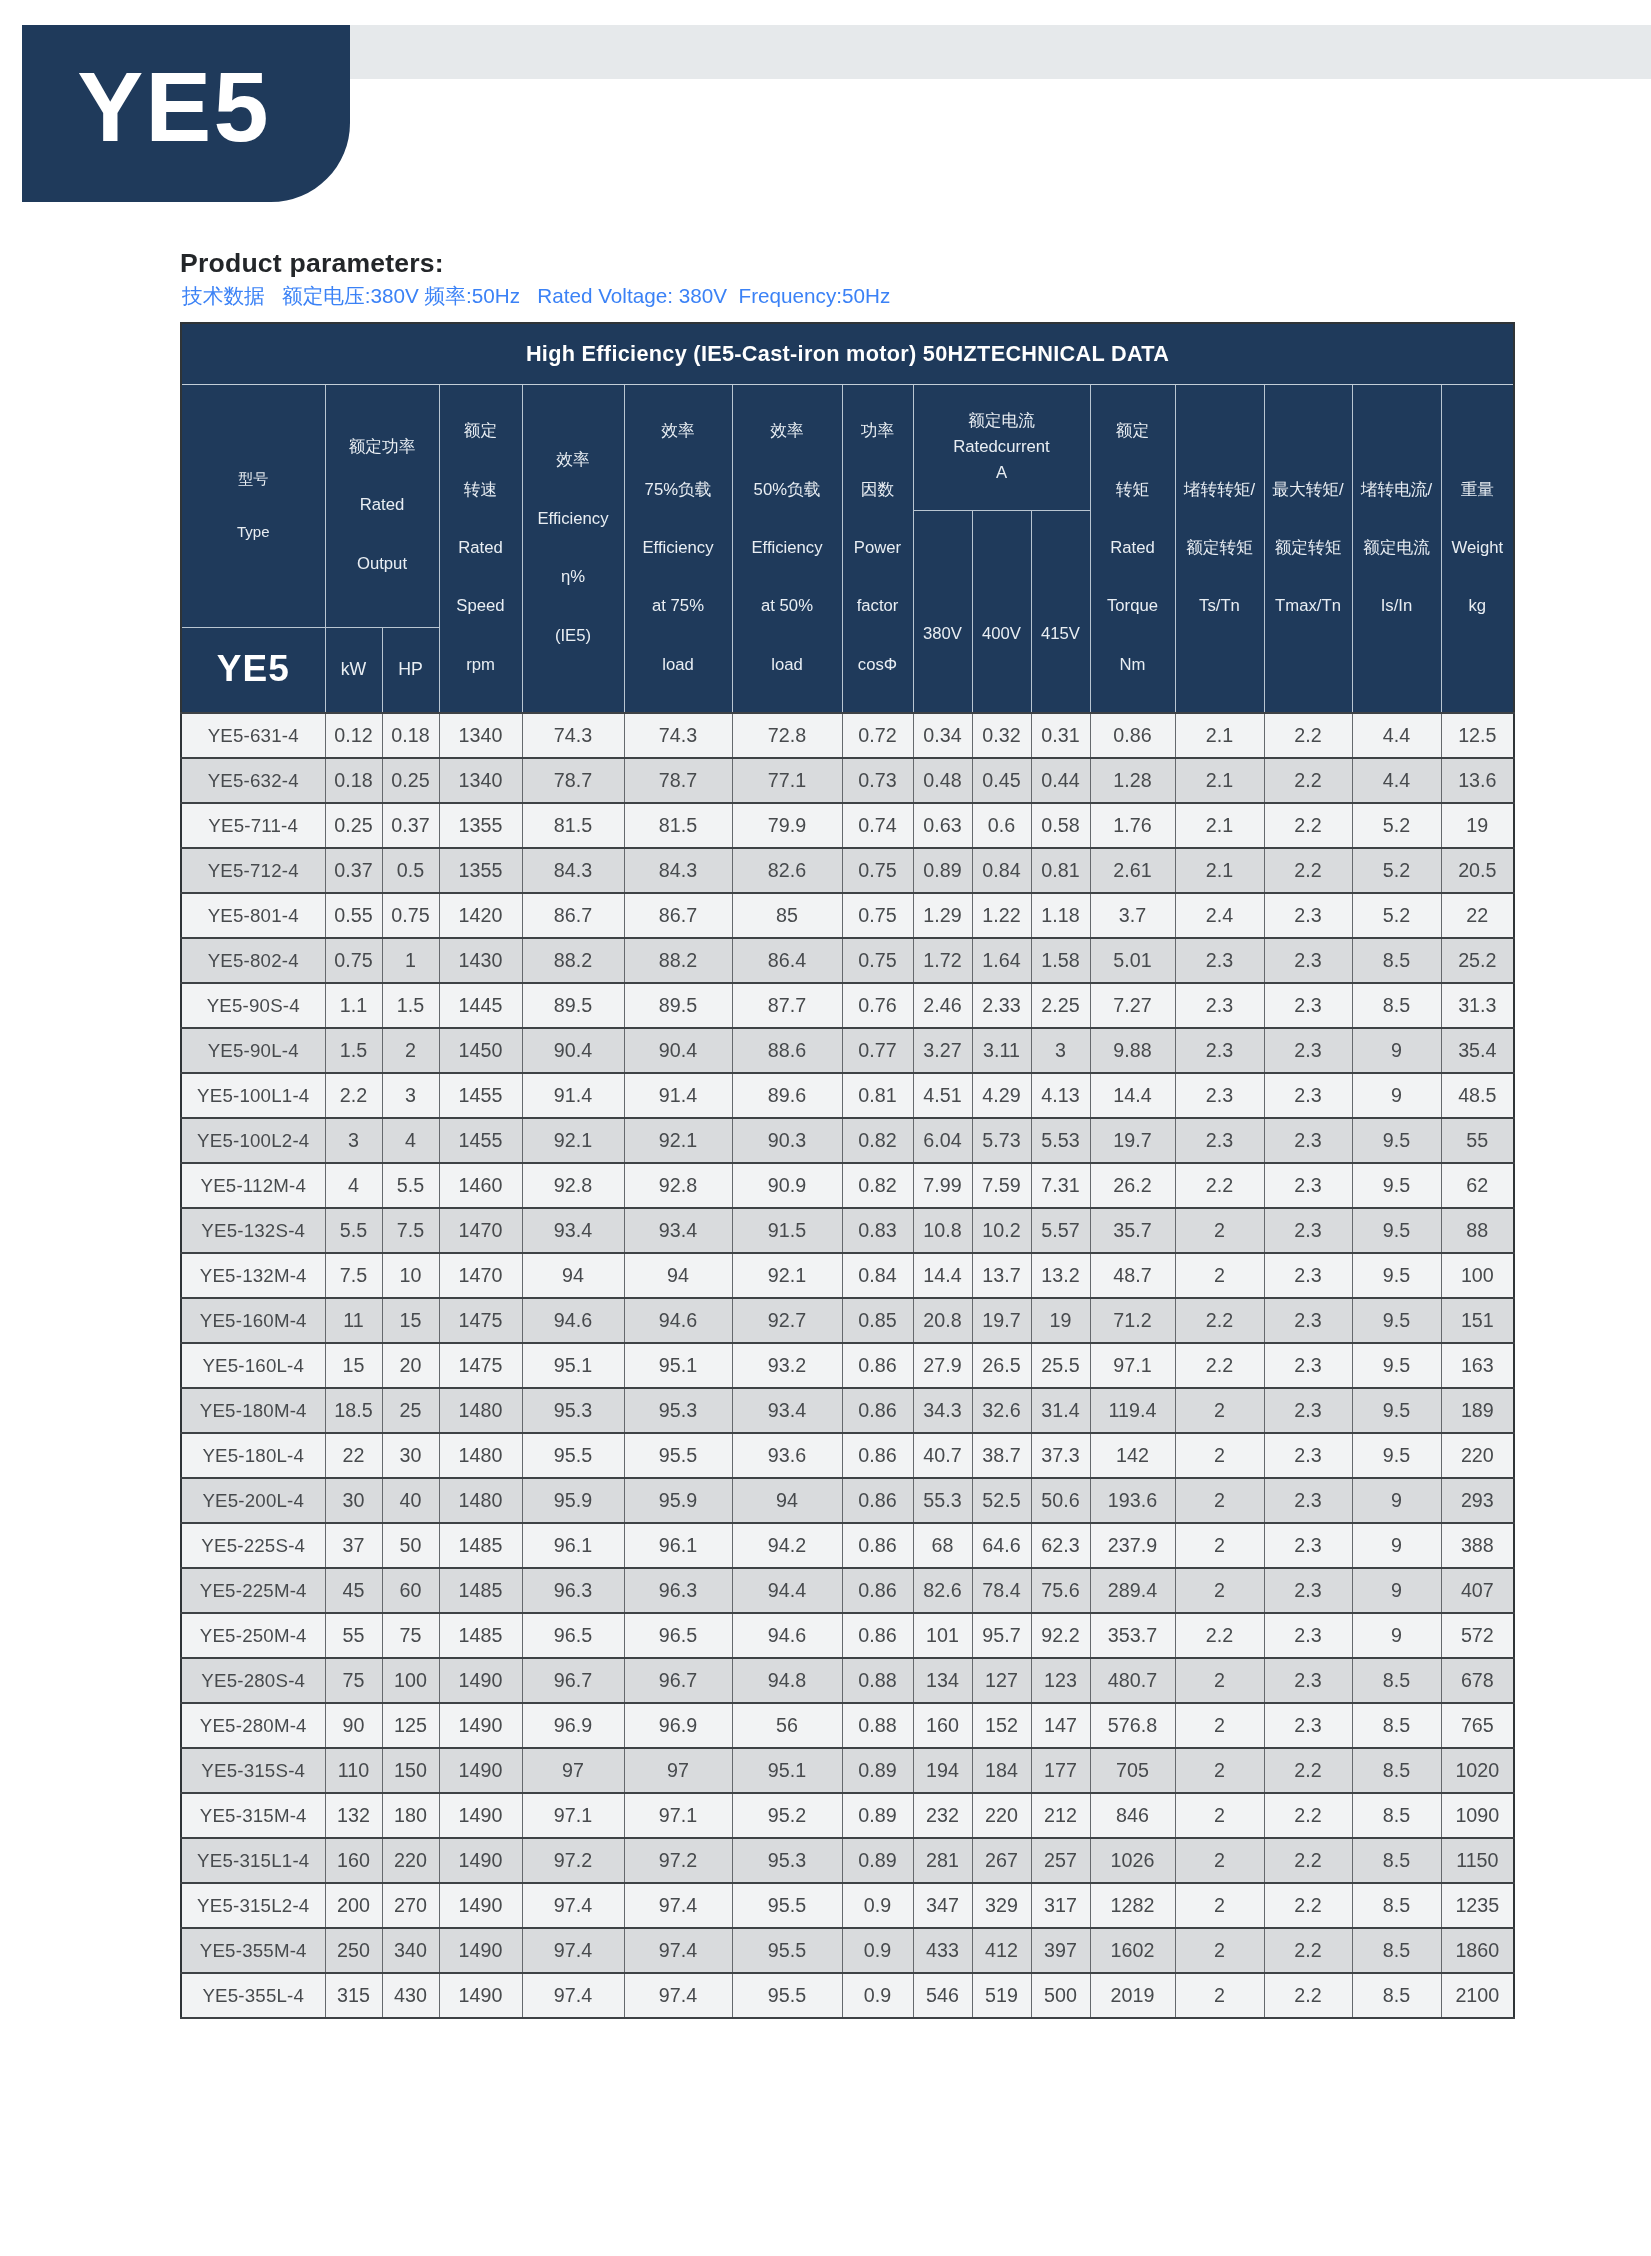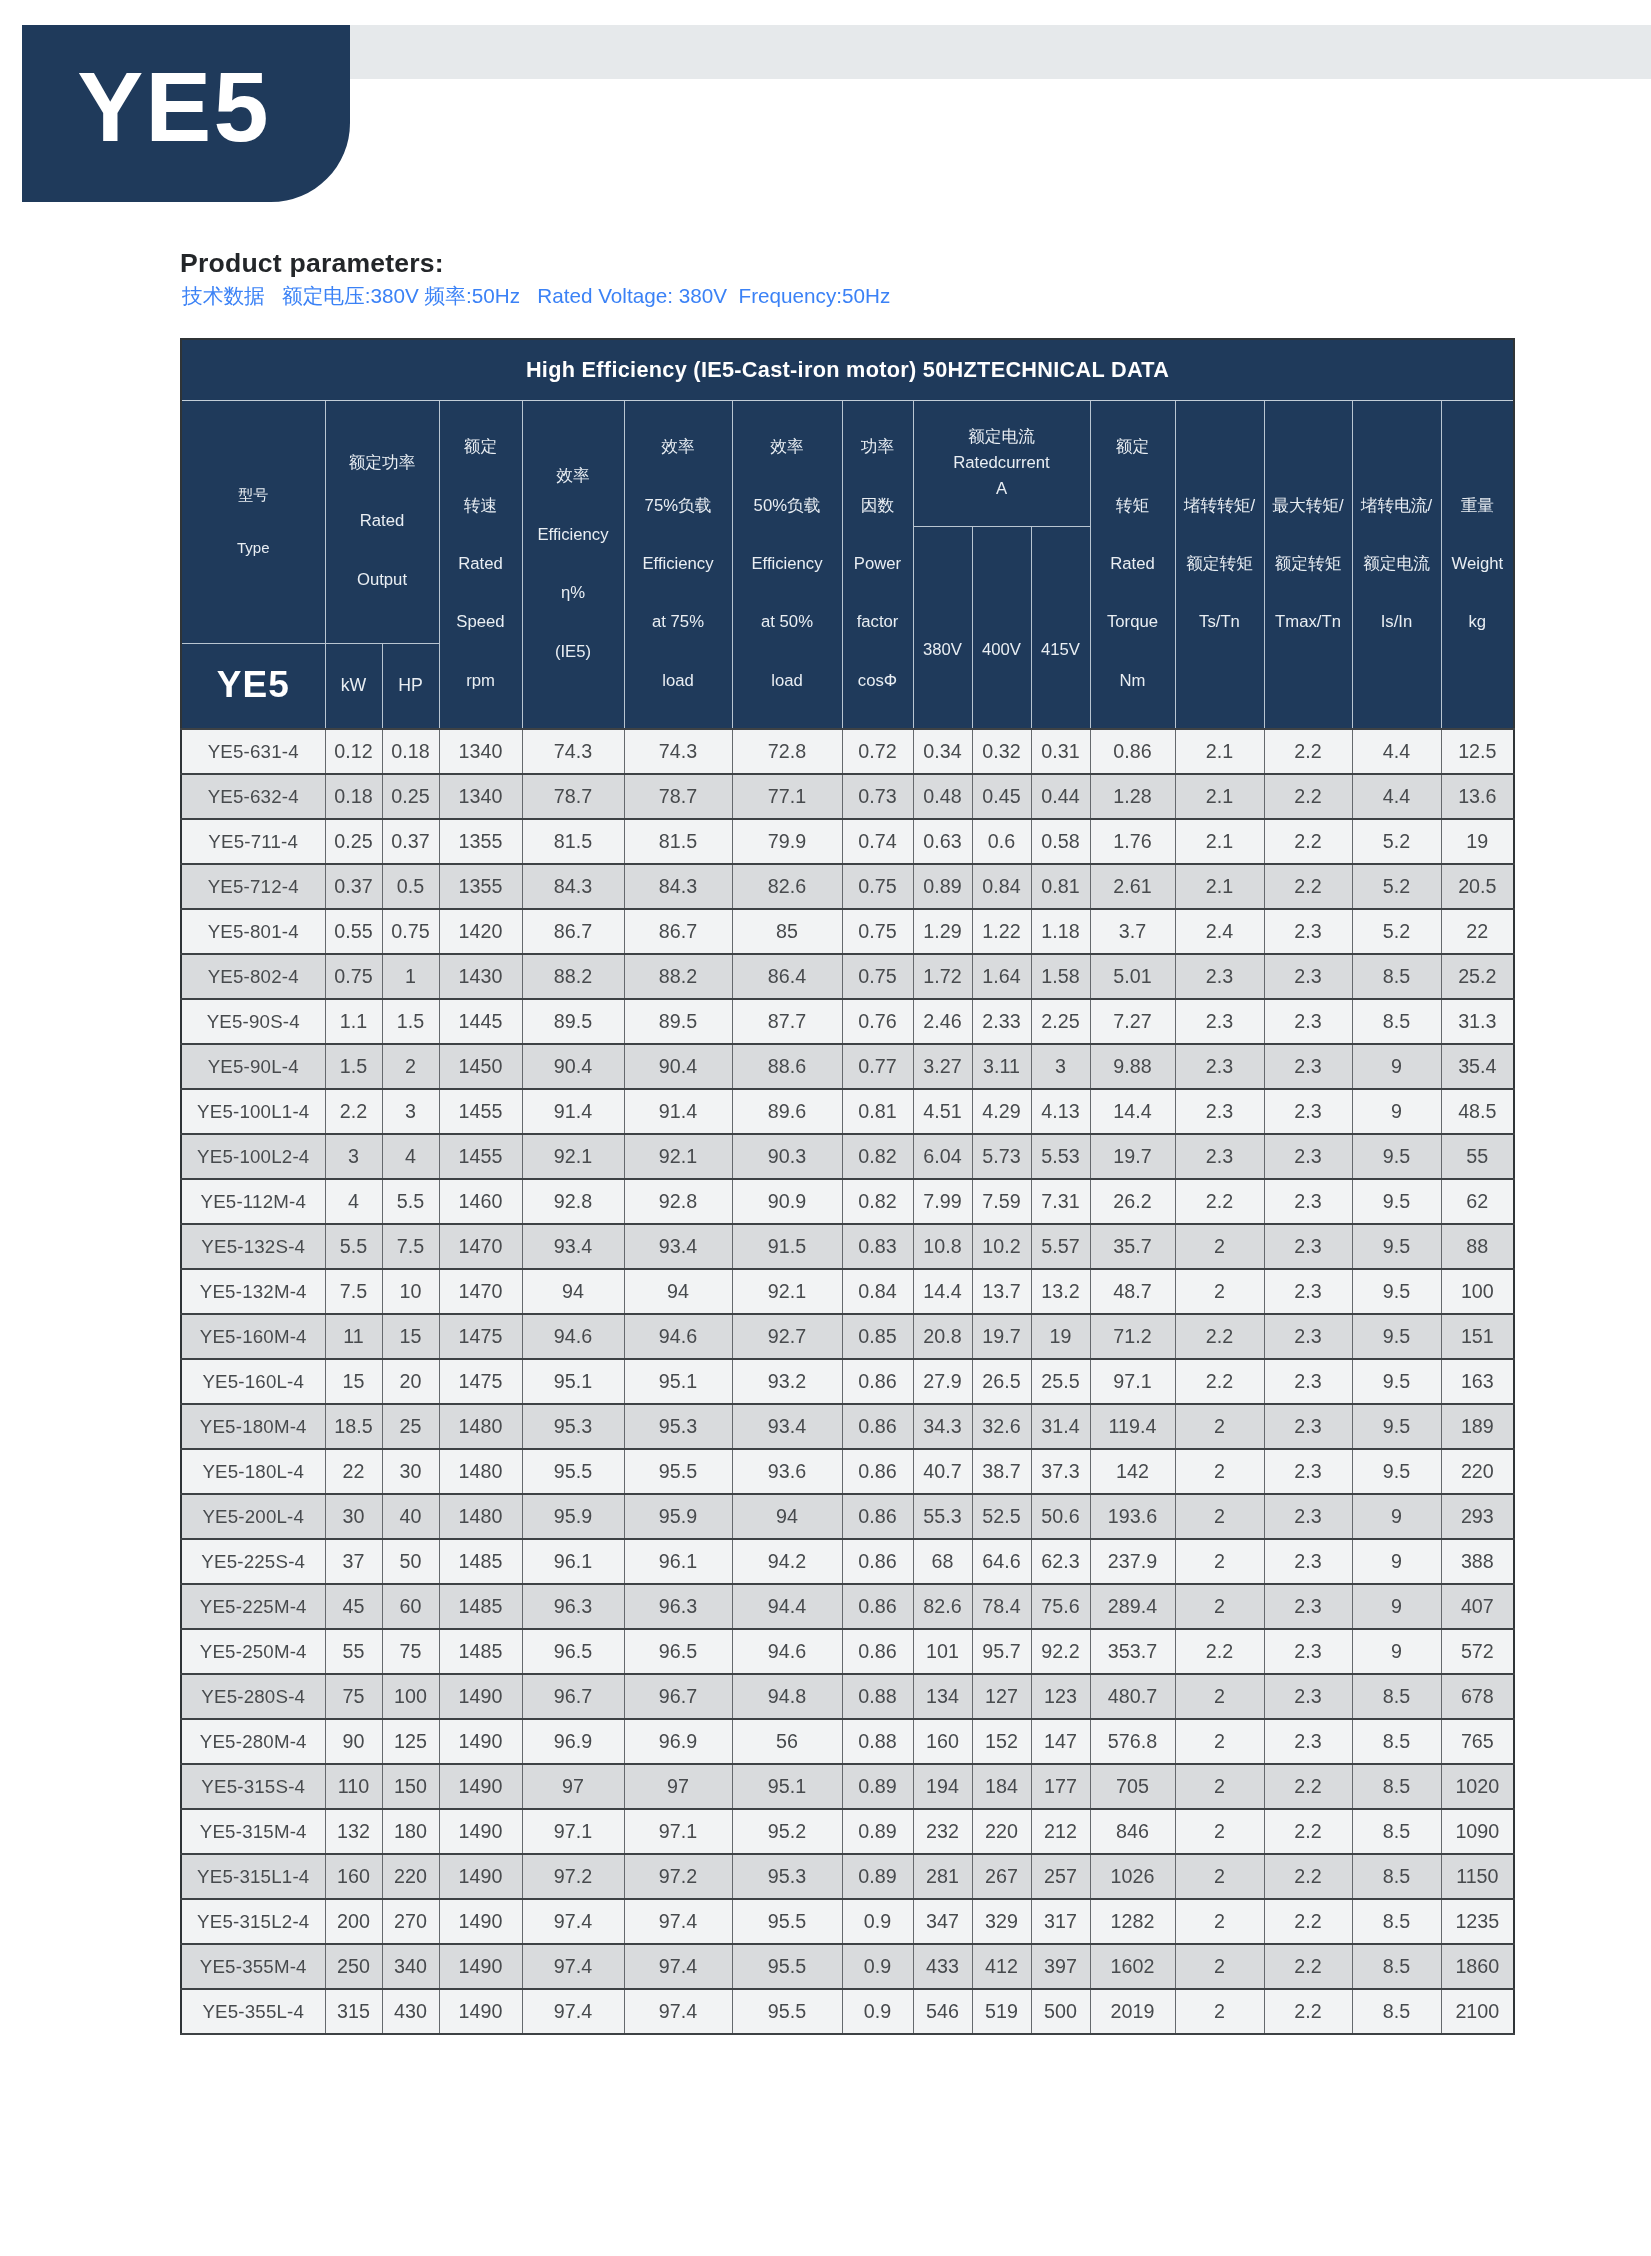--- a/index.html
+++ b/index.html
@@ -19,21 +19,21 @@
     transform:translate(-11.8px,-5.9px);
   }
   .heading{
     position:absolute;left:168px;top:236px;margin:12px;
     font-size:26.6px;font-weight:700;color:#232629;letter-spacing:0.2px;
   }
   .subheading{
     position:absolute;left:182px;top:282px;
     font-size:20.7px;color:#3b82f6;white-space:pre;
   }
-  .table-wrap{position:absolute;left:180px;top:338px;width:1317px;}
+  .table-wrap{position:absolute;left:180px;top:322px;width:1317px;}
   table{
     width:100%;border-collapse:collapse;table-layout:fixed;
     border:2px solid #2f3437;
   }
   th,td{box-sizing:border-box;}
   
   tr.title-row th{
     height:61px;background:#1f3a5b;color:#ffffff;
     font-size:21.7px;font-weight:600;letter-spacing:0.3px;
     border-bottom:1px solid #c3ced8;text-align:center;

